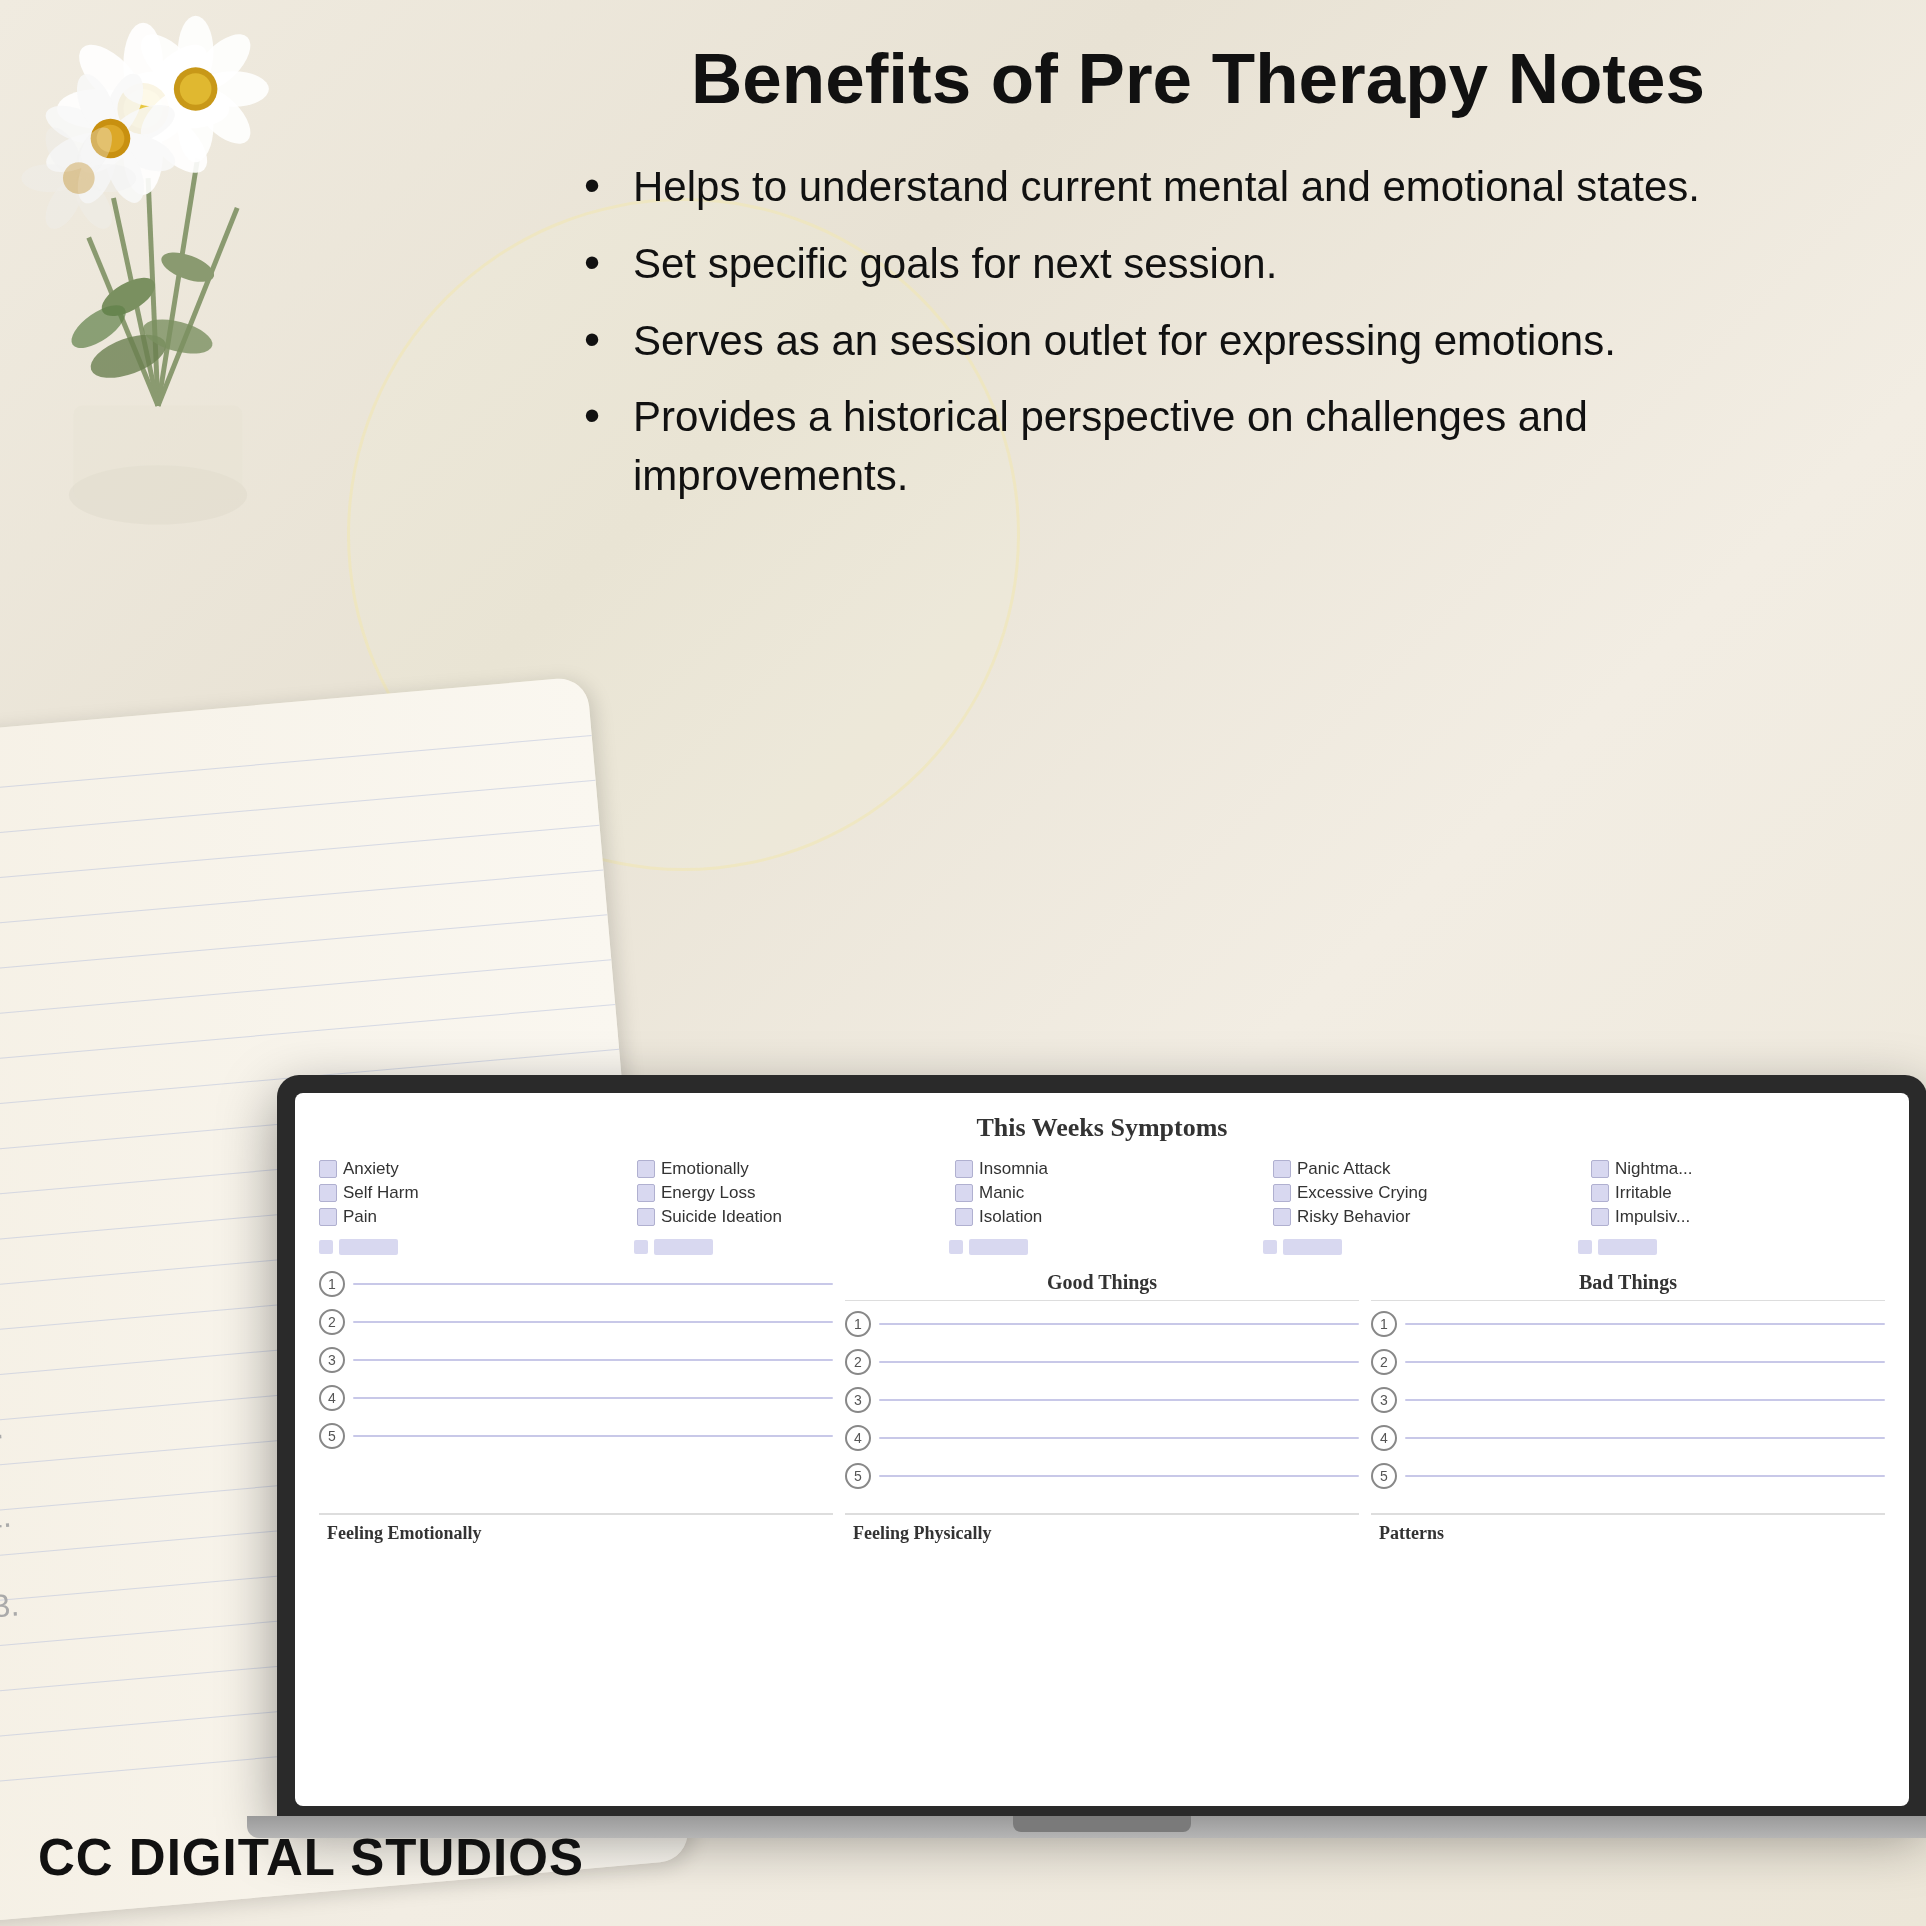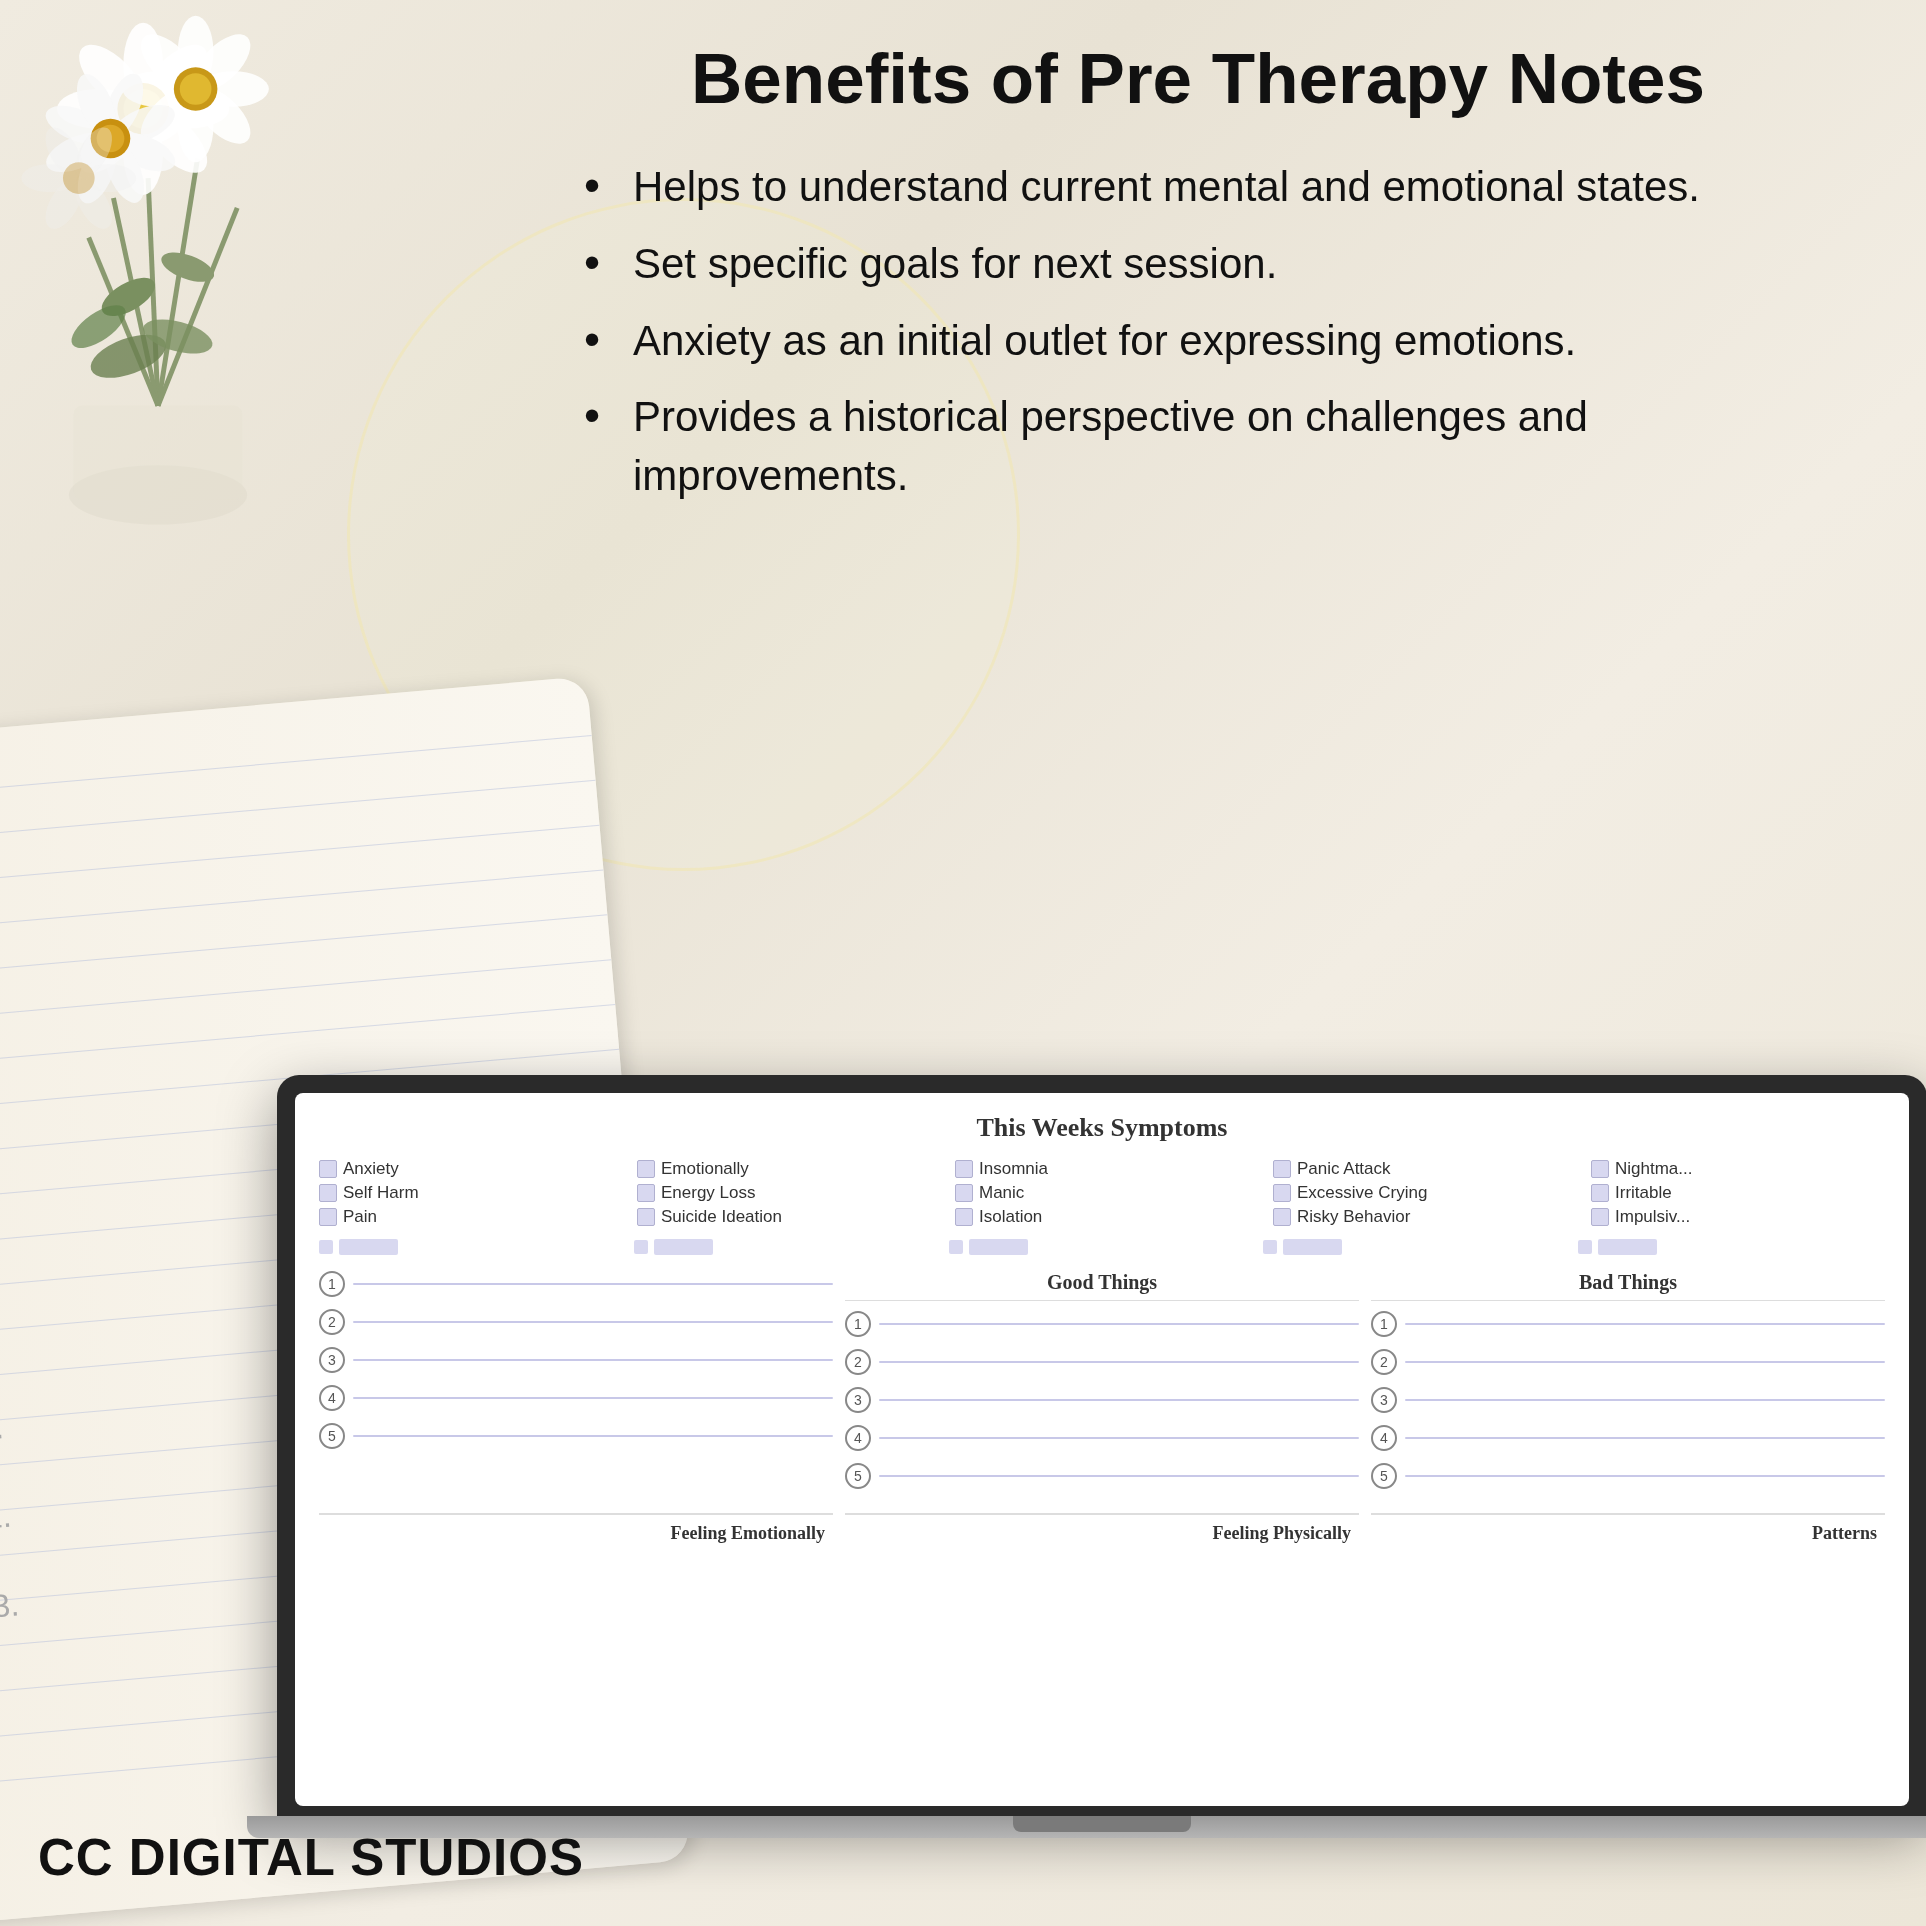--- a/index.html
+++ b/index.html
@@ -265,21 +265,21 @@
     }
 
     .bottom-labels {
       display: grid;
       grid-template-columns: 1fr 1fr 1fr;
       gap: 12px;
       margin-top: 12px;
     }
 
     .bottom-label {
-      text-align: right;
+      text-align: left;
       font-size: 18px;
       font-weight: bold;
       color: #333;
       padding: 8px;
       border-top: 2px solid #ddd;
       font-family: Georgia, serif;
     }
 
     
     .brand-label {
@@ -414,21 +414,21 @@
     <ellipse cx="140" cy="350" rx="32" ry="14" fill="#608048" transform="rotate(-35 140 350)" opacity="0.7"></ellipse>
   </svg>
 </div>
 
 <div class="content-top">
   <h1 class="main-title">Benefits of Pre Therapy Notes</h1>
 
   <ul class="benefits-list">
     <li>Helps to understand current mental and emotional states.</li>
     <li>Set specific goals for next session.</li>
-    <li>Anxiety as an initial outlet for expressing emotions.</li>
+    <li>Serves as an session outlet for expressing emotions.</li>
     <li>Provides a historical perspective on challenges and improvements.</li>
   </ul>
 </div>
 
 <div class="laptop-container">
   <div class="laptop-outer">
     <div class="laptop-screen">
       <div class="screen-content">
 
         <div class="screen-title">This Weeks Symptoms</div>

